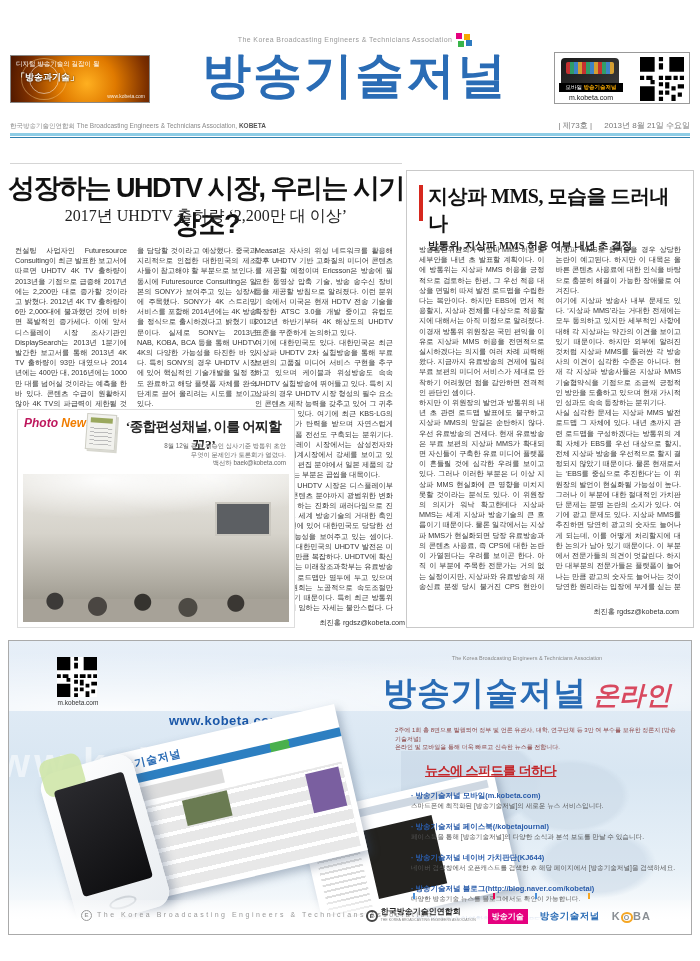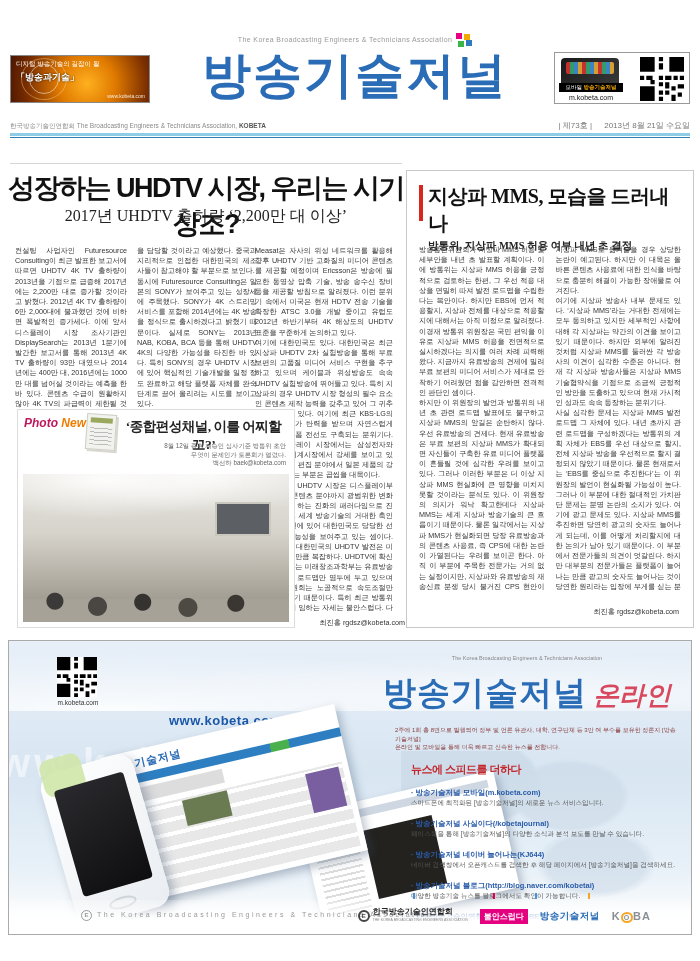--- a/index.html
+++ b/index.html
@@ -137,21 +137,21 @@
   .phone-big .scr { position:absolute; left:12px; top:18px; right:12px; bottom:30px; background:linear-gradient(160deg,#2a2a2e,#0e0e10); border-radius:4px; }
   .phone-big .chat { position:absolute; left:4px; top:-14px; width:42px; height:38px; background:#cfe6a8; border-radius:10px; opacity:.9; }
   .phone-big .home { position:absolute; left:34px; bottom:8px; width:28px; height:12px; border:2px solid #cfd4d9; border-radius:50%; }
 
   .ad-right { position:absolute; left:368px; top:14px; width:300px; }
   .ad-assoc { text-align:center; font-size:5.5px; color:#8a8a8a; }
   .ad-brand-row { text-align:center; margin-top:10px; white-space:nowrap; }
   .ad-brand { font-size:33px; font-weight:900; color:#2a6cb5; letter-spacing:1px; }
   .ad-brand-suffix { font-size:26px; font-weight:bold; font-style:italic; color:#d8495f; margin-left:6px; }
   .ad-intro { margin-top:10px; font-size:6px; line-height:8.5px; color:#8a4040; text-align:left; padding-left:18px; }
-  .ad-heading { margin:10px 0 6px 34px; font-size:11px; font-weight:bold; color:#c3272b; letter-spacing:-.5px; }
+  .ad-heading { margin:10px 0 6px 48px; font-size:13px; font-weight:bold; color:#c3272b; letter-spacing:-.5px;text-decoration:underline; }
   .ad-item { margin:11px 0 6px 34px; }
   .ad-item .t { font-size:7.5px; font-weight:bold; color:#2a5caa; }
   .ad-item .d { font-size:6.6px; color:#555; margin-top:1px; }
 
   .tickrow { position:absolute; left:0; right:0; top:252px; height:6px; }
   .tickrow i { position:absolute; top:0; width:2px; height:6px; }
   .tickrow i:nth-child(1){ left:404px; background:#4a90d9; }
   .tickrow i:nth-child(2){ left:484px; background:#e5004f; }
   .tickrow i:nth-child(3){ left:526px; background:#4a90d9; }
   .tickrow i:nth-child(4){ left:579px; background:#f5a623; }
@@ -303,25 +303,25 @@
         <div>2주에 1회 총 8면으로 발행되어 정부 및 언론 유관사, 대학, 연구단체 등 3만 여 부수를 보유한 정론지 [방송기술저널]</div>
         <div>온라인 및 모바일을 통해 더욱 빠르고 신속한 뉴스를 전합니다.</div>
       </div>
       <div class="ad-heading">뉴스에 스피드를 더하다</div>
 
       <div class="ad-item">
         <div class="t">· 방송기술저널 모바일(m.kobeta.com)</div>
         <div class="d">스마트폰에 최적화된 [방송기술저널]의 새로운 뉴스 서비스입니다.</div>
       </div>
       <div class="ad-item">
-        <div class="t">· 방송기술저널 사실이다(/kobetajournal)</div>
+        <div class="t">· 방송기술저널 페이스북(/kobetajournal)</div>
         <div class="d">페이스북을 통해 [방송기술저널]의 다양한 소식과 분석 보도를 만날 수 있습니다.</div>
       </div>
       <div class="ad-item">
-        <div class="t">· 방송기술저널 네이버 늘어나는(KJ644)</div>
+        <div class="t">· 방송기술저널 네이버 가치판단(KJ644)</div>
         <div class="d">네이버 검색창에서 오픈캐스트를 검색한 후 해당 페이지에서 [방송기술저널]을 검색하세요.</div>
       </div>
       <div class="ad-item">
         <div class="t">· 방송기술저널 블로그(http://blog.naver.com/kobetai)</div>
         <div class="d">다양한 방송기술 뉴스를 블로그에서도 확인이 가능합니다.</div>
       </div>
       <div class="ad-item">
         <div class="t">· 한국방송기술인연합회 트위터(KOBETA_com)</div>
         <div class="d">트위터를 통해 더욱 빠른 [방송기술저널] 뉴스를 확인할 수 있습니다.</div>
       </div>
@@ -335,20 +335,20 @@
       </div>
 
     <div class="ad-footer">
       <div class="af-emblem">E</div>
       <div class="af-left">The Korea Broadcasting Engineers &amp; Technicians Association</div>
       <div class="af-logos">
         <div class="lg-assoc">
           <span class="em">E</span>
           <span class="tx"><span>한국방송기술인연합회</span><small>THE KOREA BROADCASTING ENGINEERS ASSOCIATION</small></span>
         </div>
-        <div class="lg-mag">불안스럽다</div>
+        <div class="lg-mag">방송기술</div>
         <div class="lg-journal">방송기술저널</div>
         <div class="lg-koba"><span>K</span><span class="o">O</span><span>BA</span></div>
       </div>
     </div>
   </div>
 
 </div>
 
 </body></html>

